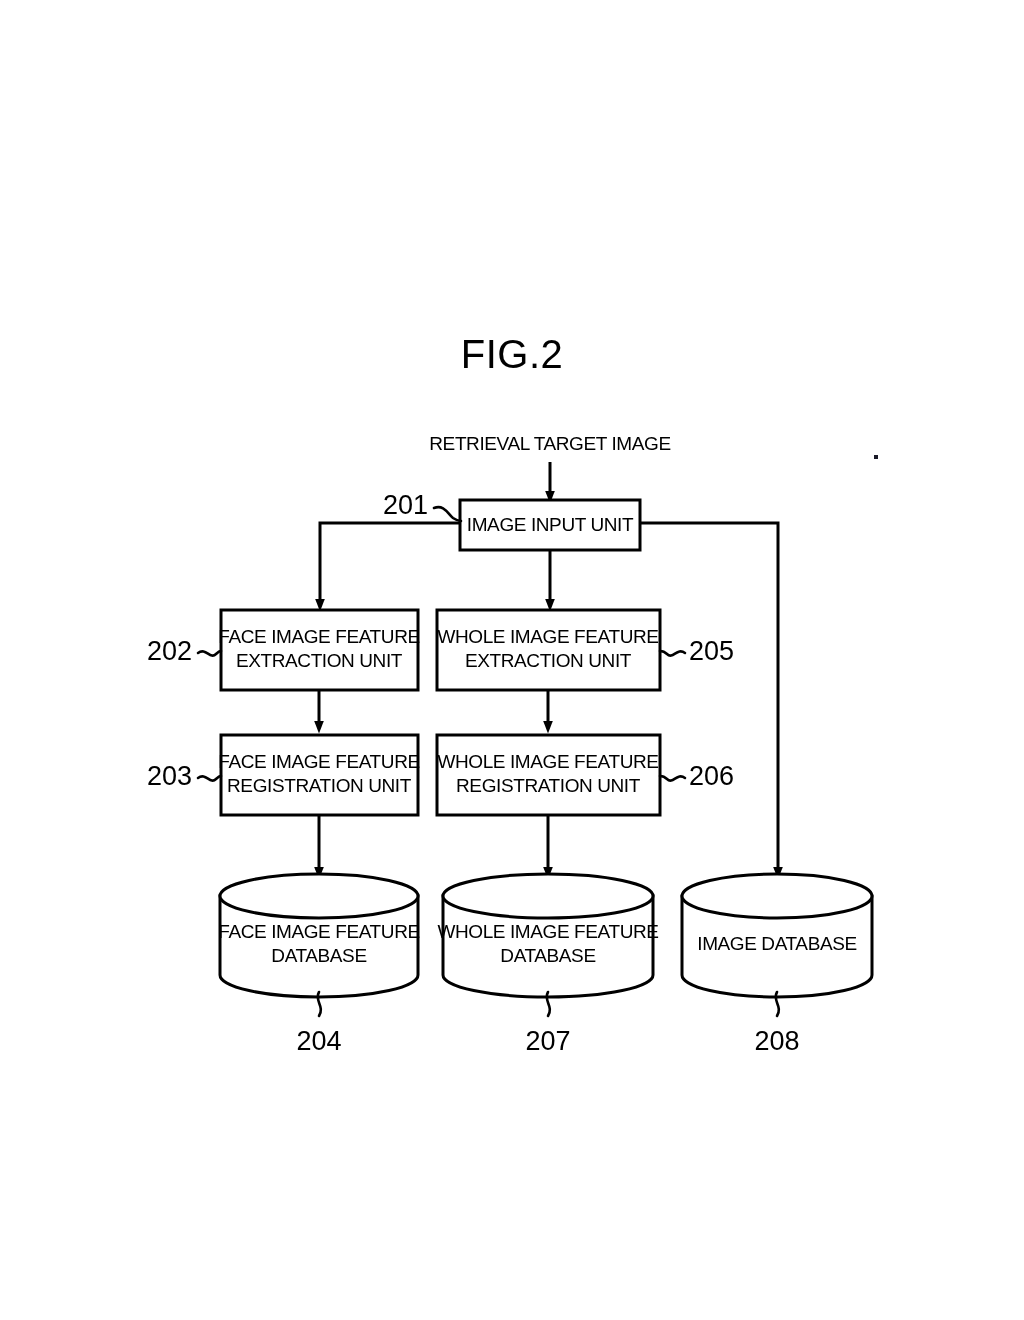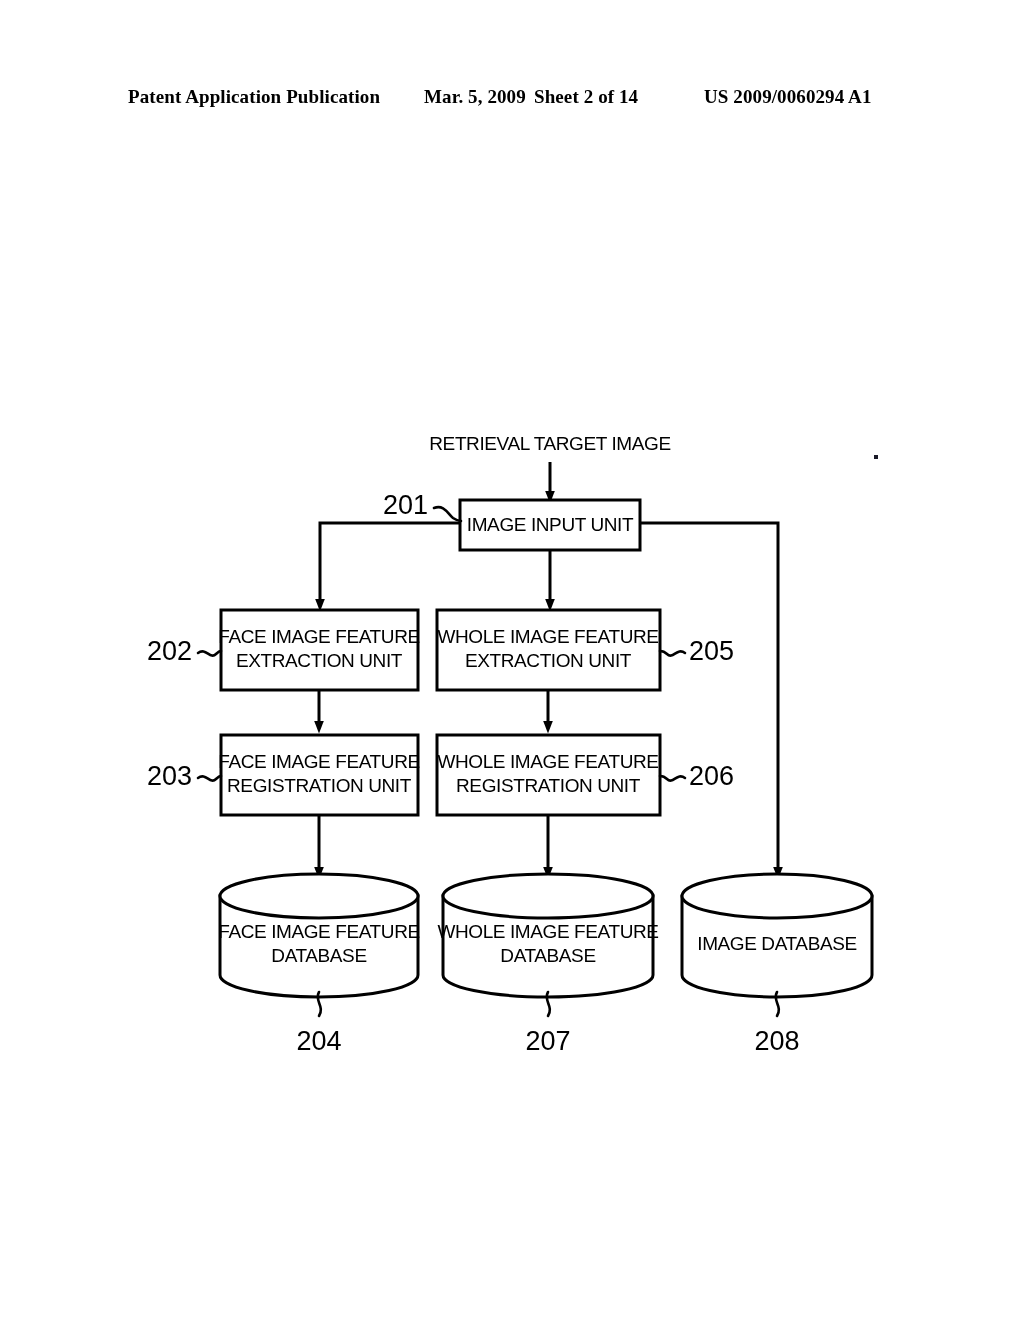--- a/index.html
+++ b/index.html
@@ -119,27 +119,22 @@
   .ref-num.anchor-start { text-anchor: start; }
   .ref-num.anchor-mid   { text-anchor: middle; }
 
   .speck { fill: #1a1a28; }
 </style>
 </head>
 <body>
 
 <div id="page">
 
-  <div id="pub-header">
-    <span class="seg seg-pub">Patent Application Publication</span>
-    <span class="seg seg-date">Mar. 5, 2009</span>
-    <span class="seg seg-sheet">Sheet 2 of 14</span>
-    <span class="seg seg-num">US 2009/0060294 A1</span>
-  </div>
-
+
+  <div id="fig-title">FIG.2</div>
 
   <svg id="diagram" viewBox="0 0 1024 1320" xmlns="http://www.w3.org/2000/svg">
 
     <defs>
       <marker id="arrowFilled" markerWidth="14" markerHeight="14" refX="1.5" refY="5" orient="auto" markerUnits="userSpaceOnUse">
         <path d="M0,0 L0,10 L13,5 z" class="dg-arrowhead"></path>
       </marker>
     </defs>
 
     <text class="flow-label" x="550" y="450">RETRIEVAL TARGET IMAGE</text>

